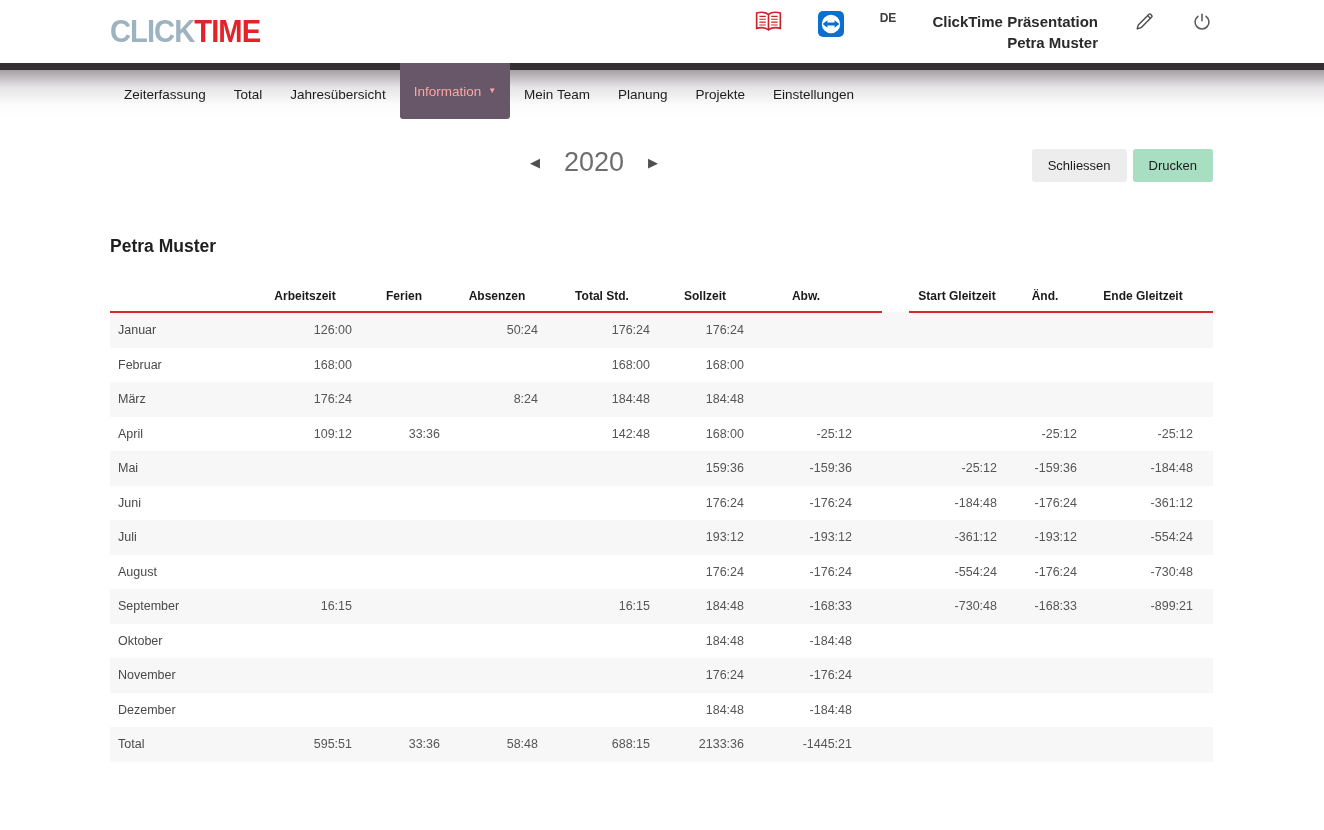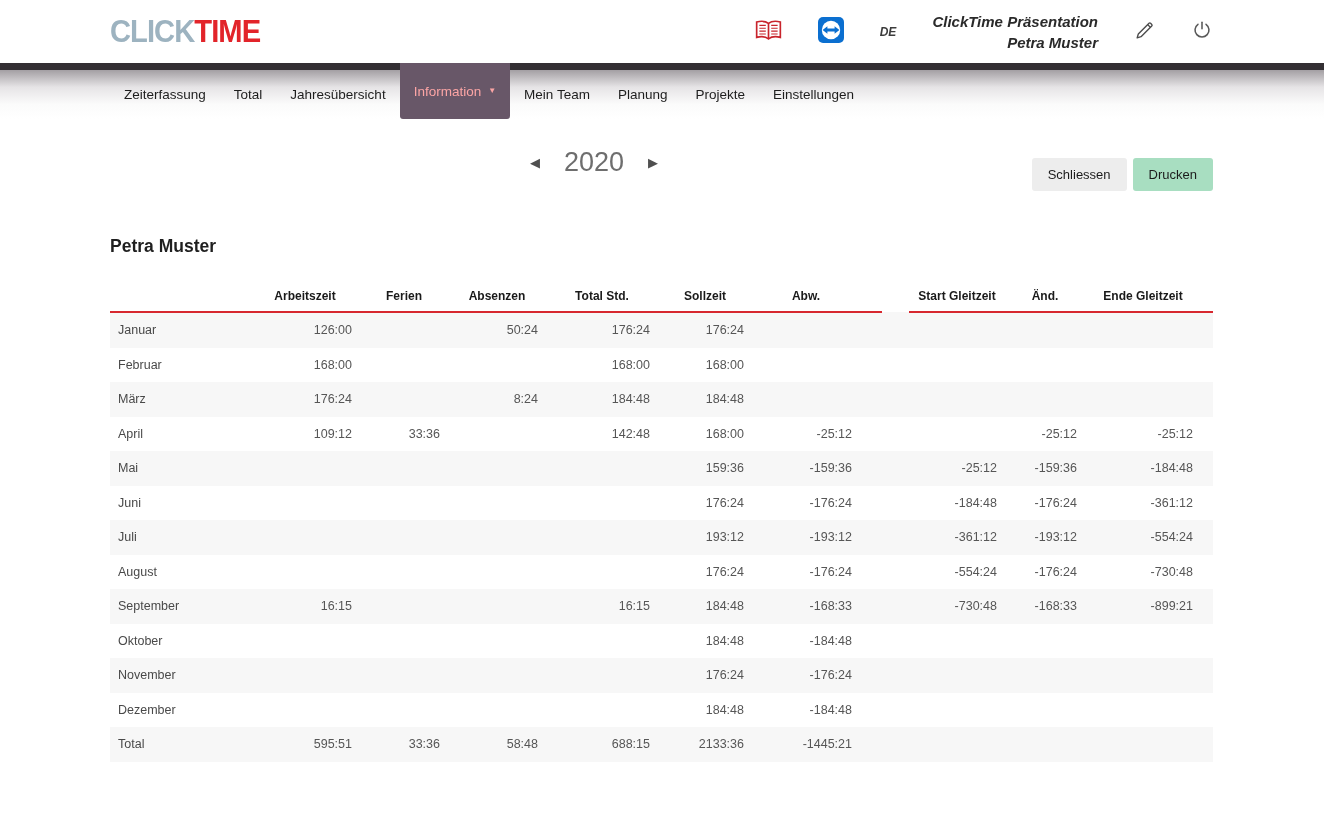--- a/index.html
+++ b/index.html
@@ -6,21 +6,21 @@
   html,body { width:1324px; height:830px; background:#fff; overflow:hidden;
     font-family:"Liberation Sans", sans-serif; }
 
   
   .app-header { height:63px; display:flex; align-items:center;
     justify-content:space-between; padding:0 111px 0 110px; background:#fff; }
   .logo { font-size:31px; font-weight:700; letter-spacing:-1px; transform:scaleX(.94);
     transform-origin:left center; white-space:nowrap; }
   .logo .p1 { color:#9db3c0; }
   .logo .p2 { color:#e2242a; }
-  .header-right { display:flex; align-items:center; gap:36px;font-style:italic; }
+  .header-right { display:flex; align-items:flex-start; gap:36px; }
   .lang { font-size:12px; font-weight:700; color:#3c3c3c; }
   .account { text-align:right; font-size:15px; font-weight:700; color:#2a2a2a; line-height:1.4; }
   .icon-btn { display:flex; align-items:center; cursor:pointer; background:none; border:none; padding:0; }
 
   
   .nav { position:relative; height:56px; }
   .nav-bar { height:7px; background:#332f33; }
   .nav-strip { height:49px; display:flex; align-items:stretch; padding-left:110px;
     background:linear-gradient(to bottom,#a39fa3 0,#e6e4e6 35%,#fbfbfb 70%,#fff 100%); }
   .nav-item { display:flex; align-items:center; padding:0 14px; font-size:13.5px;
@@ -28,21 +28,21 @@
   .nav-item.active { background:#685768; color:#fca5a5; margin-top:-7px; height:56px;
     border-radius:0 0 3px 3px; }
   .caret { margin-left:7px; font-size:8px; line-height:1; }
 
   
   .toolbar { position:relative; margin:27px 111px 0 110px; height:33px; }
   .year-nav { position:absolute; left:420px; top:0; height:33px; display:flex;
     align-items:center; gap:24px; }
   .year-arrow { font-size:13px; color:#4f4f4f; background:none; border:none; cursor:pointer; }
   .year-label { font-size:27px; color:#6e6e6e; }
-  .toolbar-buttons { position:absolute; right:0; top:12px; display:flex; gap:6px; }
+  .toolbar-buttons { position:absolute; right:0; top:3px; display:flex; gap:6px; }
   .btn { height:33px; padding:0 16px; border:none; border-radius:3px; font-size:13px;
     color:#1c1c1c; cursor:pointer; font-family:inherit; }
   .btn-close { background:#ededed; }
   .btn-print { background:#a8dec1; }
 
   
   .employee-name { margin:57px 0 0 110px; font-size:17.5px; font-weight:700; color:#1f1f1f; }
 
   table.year-table { margin:26px 111px 0 110px; width:1103px; border-collapse:collapse;
     table-layout:fixed; }

